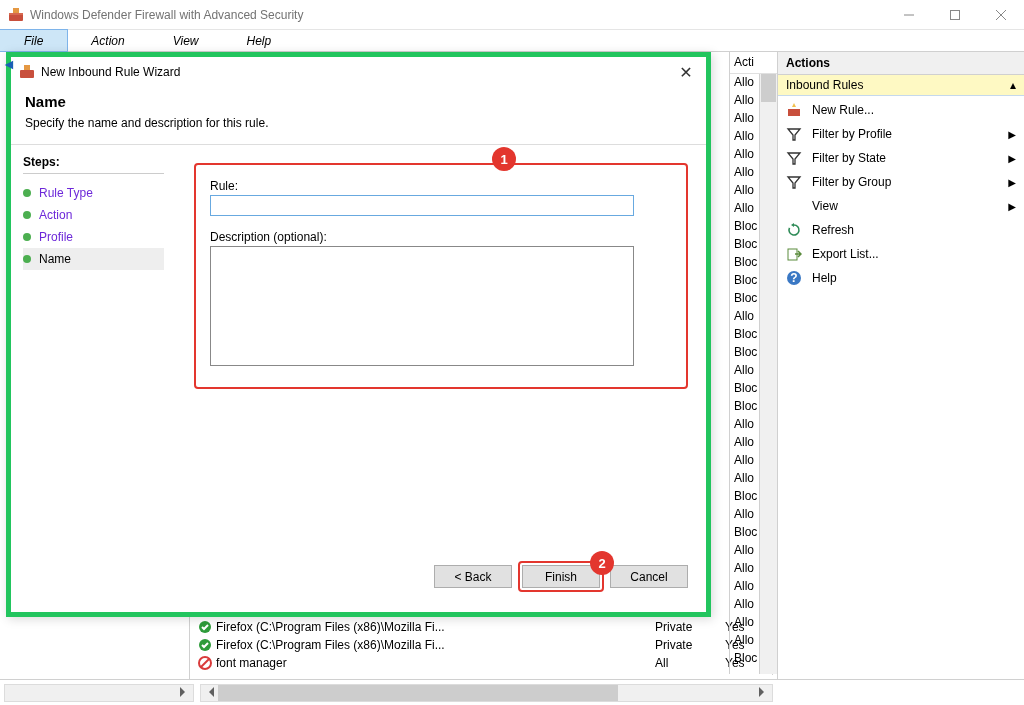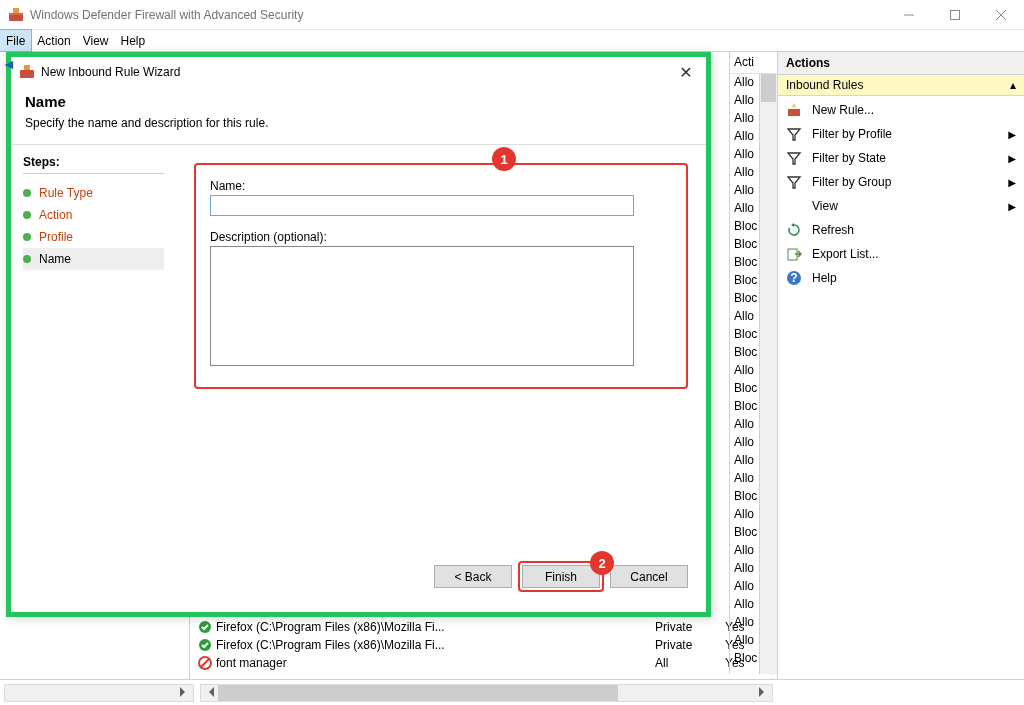--- a/index.html
+++ b/index.html
@@ -7,21 +7,21 @@
 
 
 .titlebar { height: 30px; display: flex; align-items: center; padding: 0 0 0 8px; background: #fff; border-bottom: 1px solid #e5e5e5; }
 .titlebar .icon { width: 16px; height: 16px; margin-right: 6px; }
 .titlebar .title { flex: 1; color: #737373; }
 .winbtns { display: flex; height: 100%; }
 .winbtn { width: 46px; display: flex; align-items: center; justify-content: center; color: #888; cursor: default; }
 
 
 .menubar { height: 22px; background: #fff; display: flex; align-items: stretch; border-bottom: 1px solid #d0d0d0; }
-.menuitem { padding: 0 6px; display: flex; align-items: center; cursor: default; }
+.menuitem { padding: 0 24px; display: flex; align-items: center; cursor: default; font-style: italic; }
 .menuitem.active { background: #cde6f7; outline: 1px solid #7eb4ea; }
 
 
 .main { position: relative; height: calc(705px - 30px - 22px - 26px); display: flex; }
 .left-col { width: 190px; border-right: 1px solid #d0d0d0; background: #fff; }
 .center-col { flex: 1; position: relative; }
 .mid-panel { position: absolute; left: 0; top: 0; width: 583px; height: 623px; border-right: 1px solid #d0d0d0; overflow: hidden; }
 .actions-col { width: 247px; border-left: 1px solid #d0d0d0; }
 
 
@@ -51,21 +51,21 @@
 .wizard { position: absolute; left: 6px; top: 52px; width: 705px; height: 565px; background: #fff; border: 5px solid #22c55e; box-shadow: 2px 2px 10px rgba(0,0,0,0.15); z-index: 10; }
 .wiz-titlebar { height: 30px; display: flex; align-items: center; padding: 0 4px 0 8px; }
 .wiz-titlebar .icon { width: 16px; height: 16px; margin-right: 6px; }
 .wiz-titlebar .t { flex: 1; }
 .wiz-close { width: 32px; height: 24px; display: flex; align-items: center; justify-content: center; font-size: 16px; color: #333; cursor: pointer; }
 .wiz-head { padding: 6px 14px 14px 14px; border-bottom: 1px solid #ddd; }
 .wiz-head h2 { font-size: 15px; font-weight: bold; margin-bottom: 6px; }
 .wiz-body { display: flex; height: calc(100% - 94px); }
 .wiz-steps { width: 165px; padding: 10px 12px; }
 .wiz-steps h4 { font-weight: bold; margin-bottom: 8px; border-bottom: 1px solid #ccc; padding-bottom: 4px; }
-.step { display: flex; align-items: center; padding: 4px 0; color: #c2410c; cursor: pointer; }
+.step { display: flex; align-items: center; padding: 4px 0; color: #6d28d9; cursor: pointer; }
 .step.current { color: #000; background: #eee; }
 .step-bullet { width: 8px; height: 8px; border-radius: 50%; background: #4caf50; margin-right: 8px; }
 .wiz-content { flex: 1; position: relative; padding: 18px 18px; }
 .form-area { border: 2px solid #e3362e; border-radius: 4px; padding: 10px 14px 18px 14px; position: relative; }
 .form-label { display: block; margin: 4px 0 2px 0; }
 .name-input { width: 424px; height: 21px; border: 1px solid #68a9e0; outline: none; padding: 0 4px; font-size: 12px; }
 .desc-input { width: 424px; height: 120px; border: 1px solid #888; resize: none; padding: 4px; font-size: 12px; }
 .callout { position: absolute; width: 24px; height: 24px; border-radius: 50%; background: #e3362e; color: #fff; display: flex; align-items: center; justify-content: center; font-weight: bold; font-size: 13px; z-index: 5; }
 .btnrow { position: absolute; bottom: 14px; right: 18px; display: flex; gap: 6px; align-items: center; }
 .wbtn { width: 78px; height: 23px; border: 1px solid #adadad; background: #e1e1e1; cursor: pointer; font-size: 12px; }
@@ -322,21 +322,21 @@
           </div>
           <div class="step current">
             <span class="step-bullet"></span>
             <span>Name</span>
           </div>
         </div>
     </div>
     <div class="wiz-content">
       <div class="callout" style="left:316px; top:2px;">1</div>
       <div class="form-area">
-        <label class="form-label">Name:</label>
+        <label class="form-label">Rule:</label>
         <input class="name-input" value="" style="">
         <label class="form-label" style="margin-top:14px;">Description (optional):</label>
         <textarea class="desc-input" style=""></textarea>
       </div>
       <div class="btnrow">
         <button class="wbtn">&lt; Back</button>
         <div class="finish-wrap">
           <button class="wbtn">Finish</button>
           <div class="callout" style="right:-12px; top:-12px;">2</div>
         </div>

